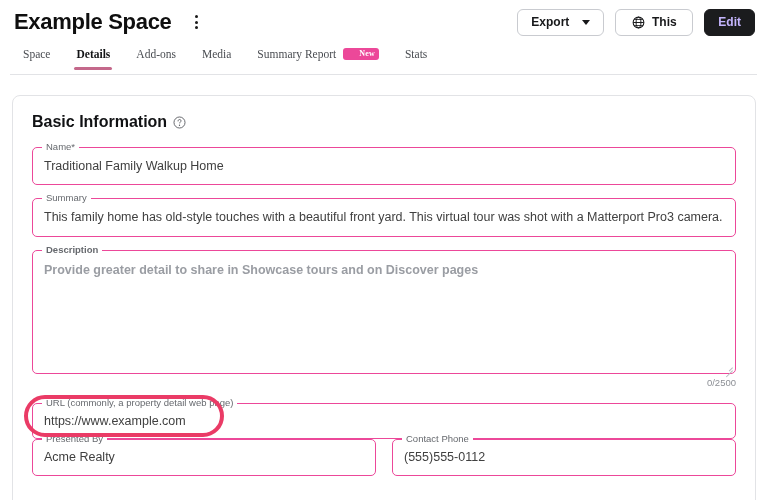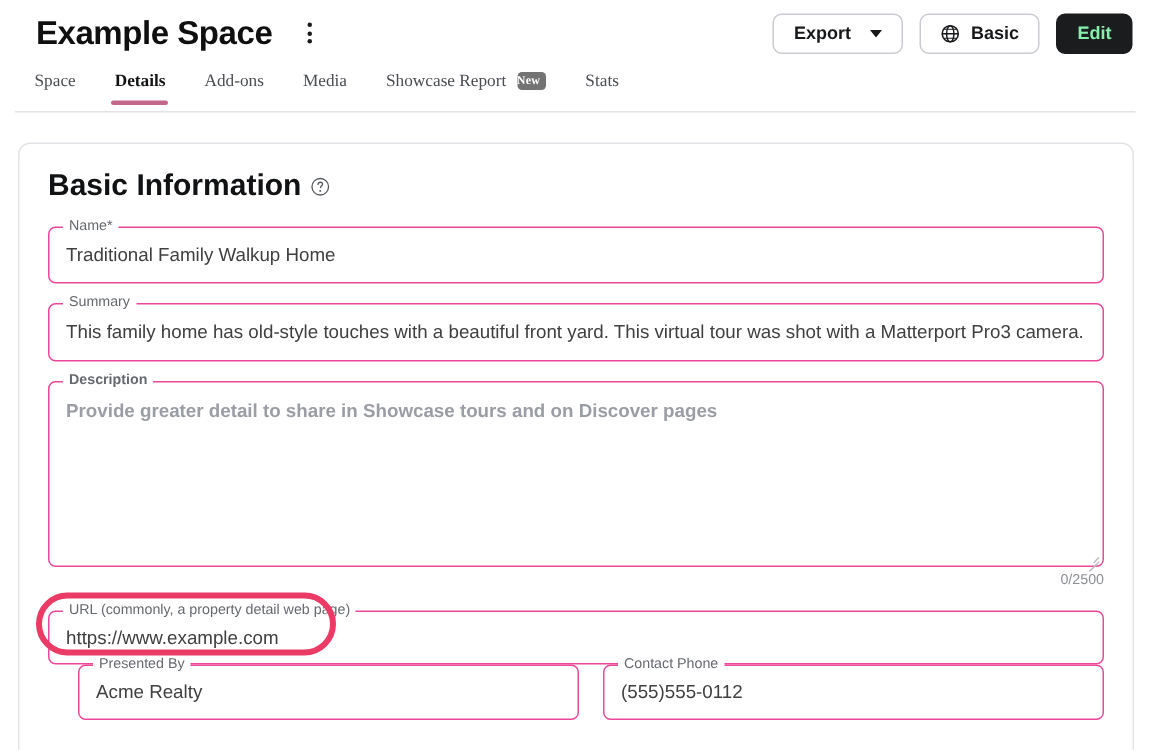--- a/index.html
+++ b/index.html
@@ -15,21 +15,21 @@
   }
 
   
   .header {
     position: absolute;
     top: 0; left: 0;
     width: 767px;
     height: 44px;
     display: flex;
     align-items: center;
-    padding: 0 12px 0 24px;
+    padding: 0 12px 0 14px;
   }
   .page-title {
     font-size: 22px;
     font-weight: bold;
     letter-spacing: -0.3px;
     color: #0f0f0f;
     line-height: 1;
     white-space: nowrap;
   }
   .kebab {
@@ -64,21 +64,21 @@
     gap: 7px;
     padding: 0 13px;
     cursor: pointer;
     white-space: nowrap;
   }
   .btn-export { min-width: 87px; justify-content: flex-start; gap: 13px; }
   .btn-share { min-width: 78px; }
   .btn-edit {
     background: #1b1c1e;
     border-color: #1b1c1e;
-    color: #86efac;
+    color: #c4b5fd;
     min-width: 48px;
   }
   .caret {
     width: 0; height: 0;
     border-left: 4px solid transparent;
     border-right: 4px solid transparent;
     border-top: 5px solid #17181a;
   }
   .globe { width: 13px; height: 13px; display: block; }
 
@@ -107,26 +107,26 @@
   .tab.active { color: #121315; font-weight: bold; }
   .tab.active::after {
     content: "";
     position: absolute;
     left: 11px; right: 11px; bottom: 0;
     height: 3px;
     background: #c4688b;
     border-radius: 2px;
   }
   .badge-new {
-    background: #737373;
+    background: #ec4899;
     color: #fff;
     font-size: 8px;
     font-weight: bold;
     border-radius: 3px;
-    padding: 2px 4px 2px 0;
+    padding: 2px 4px 2px 16px;
     line-height: 1;
     letter-spacing: 0.2px;
   }
   .tabs-divider {
     position: absolute;
     top: 74px; left: 10px;
     width: 747px;
     height: 1px;
     background: #e2e3e6;
   }
@@ -136,21 +136,21 @@
     position: absolute;
     top: 95px; left: 12px;
     width: 744px;
     height: 420px;
     border: 1px solid #e2e3e6;
     border-radius: 8px;
     background: #fff;
     padding: 18px 19px 0 19px;
   }
   .card-title {
-    font-size: 20px;
+    font-size: 16px;
     font-weight: bold;
     color: #111214;
     display: flex;
     align-items: center;
     gap: 6px;
     margin: 0 0 17px 0;
     line-height: 1;
   }
   .help-icon { width: 13px; height: 13px; display: block; }
 
@@ -211,21 +211,20 @@
     background: #b9bcc1;
   }
   .resize-handle::before { right: 0; bottom: 0; width: 9px; height: 1px; transform: rotate(-45deg); transform-origin: 100% 100%; }
   .resize-handle::after  { right: 0; bottom: 3px; width: 5px; height: 1px; transform: rotate(-45deg); transform-origin: 100% 100%; }
 
   .field-url { margin-top: 16px; margin-bottom: 0; }
 
   .row-2col {
     display: flex;
     gap: 16px;
-    margin-left: 20px;
   }
   .row-2col .field { flex: 1 1 0; margin-bottom: 0; }
 
   
   .annotation-oval {
     position: absolute;
     left: 24px;
     top: 395px;
     width: 200px;
     height: 42px;
@@ -254,21 +253,21 @@
     </button>
 
     <button class="btn btn-share">
       <svg class="globe" viewBox="0 0 16 16">
         <circle cx="8" cy="8" r="6.6" fill="none" stroke="#17181a" stroke-width="1.3"></circle>
         <ellipse cx="8" cy="8" rx="3" ry="6.6" fill="none" stroke="#17181a" stroke-width="1.2"></ellipse>
         <line x1="1.5" y1="8" x2="14.5" y2="8" stroke="#17181a" stroke-width="1.2"></line>
         <line x1="2.8" y1="4.3" x2="13.2" y2="4.3" stroke="#17181a" stroke-width="1"></line>
         <line x1="2.8" y1="11.7" x2="13.2" y2="11.7" stroke="#17181a" stroke-width="1"></line>
       </svg>
-      <span>Basic</span>
+      <span>This</span>
     </button>
 
     <button class="btn btn-edit">
       <span>Edit</span>
     </button>
   </div>
 </div>
 
 <div class="tabs">
 
@@ -282,21 +281,21 @@
 
   <div class="tab">
     <span>Add-ons</span>
   </div>
 
   <div class="tab">
     <span>Media</span>
   </div>
 
   <div class="tab">
-    <span>Showcase Report</span>
+    <span>Summary Report</span>
     <span class="badge-new">New</span>
   </div>
 
   <div class="tab">
     <span>Stats</span>
   </div>
 
 </div>
 <div class="tabs-divider"></div>
 

